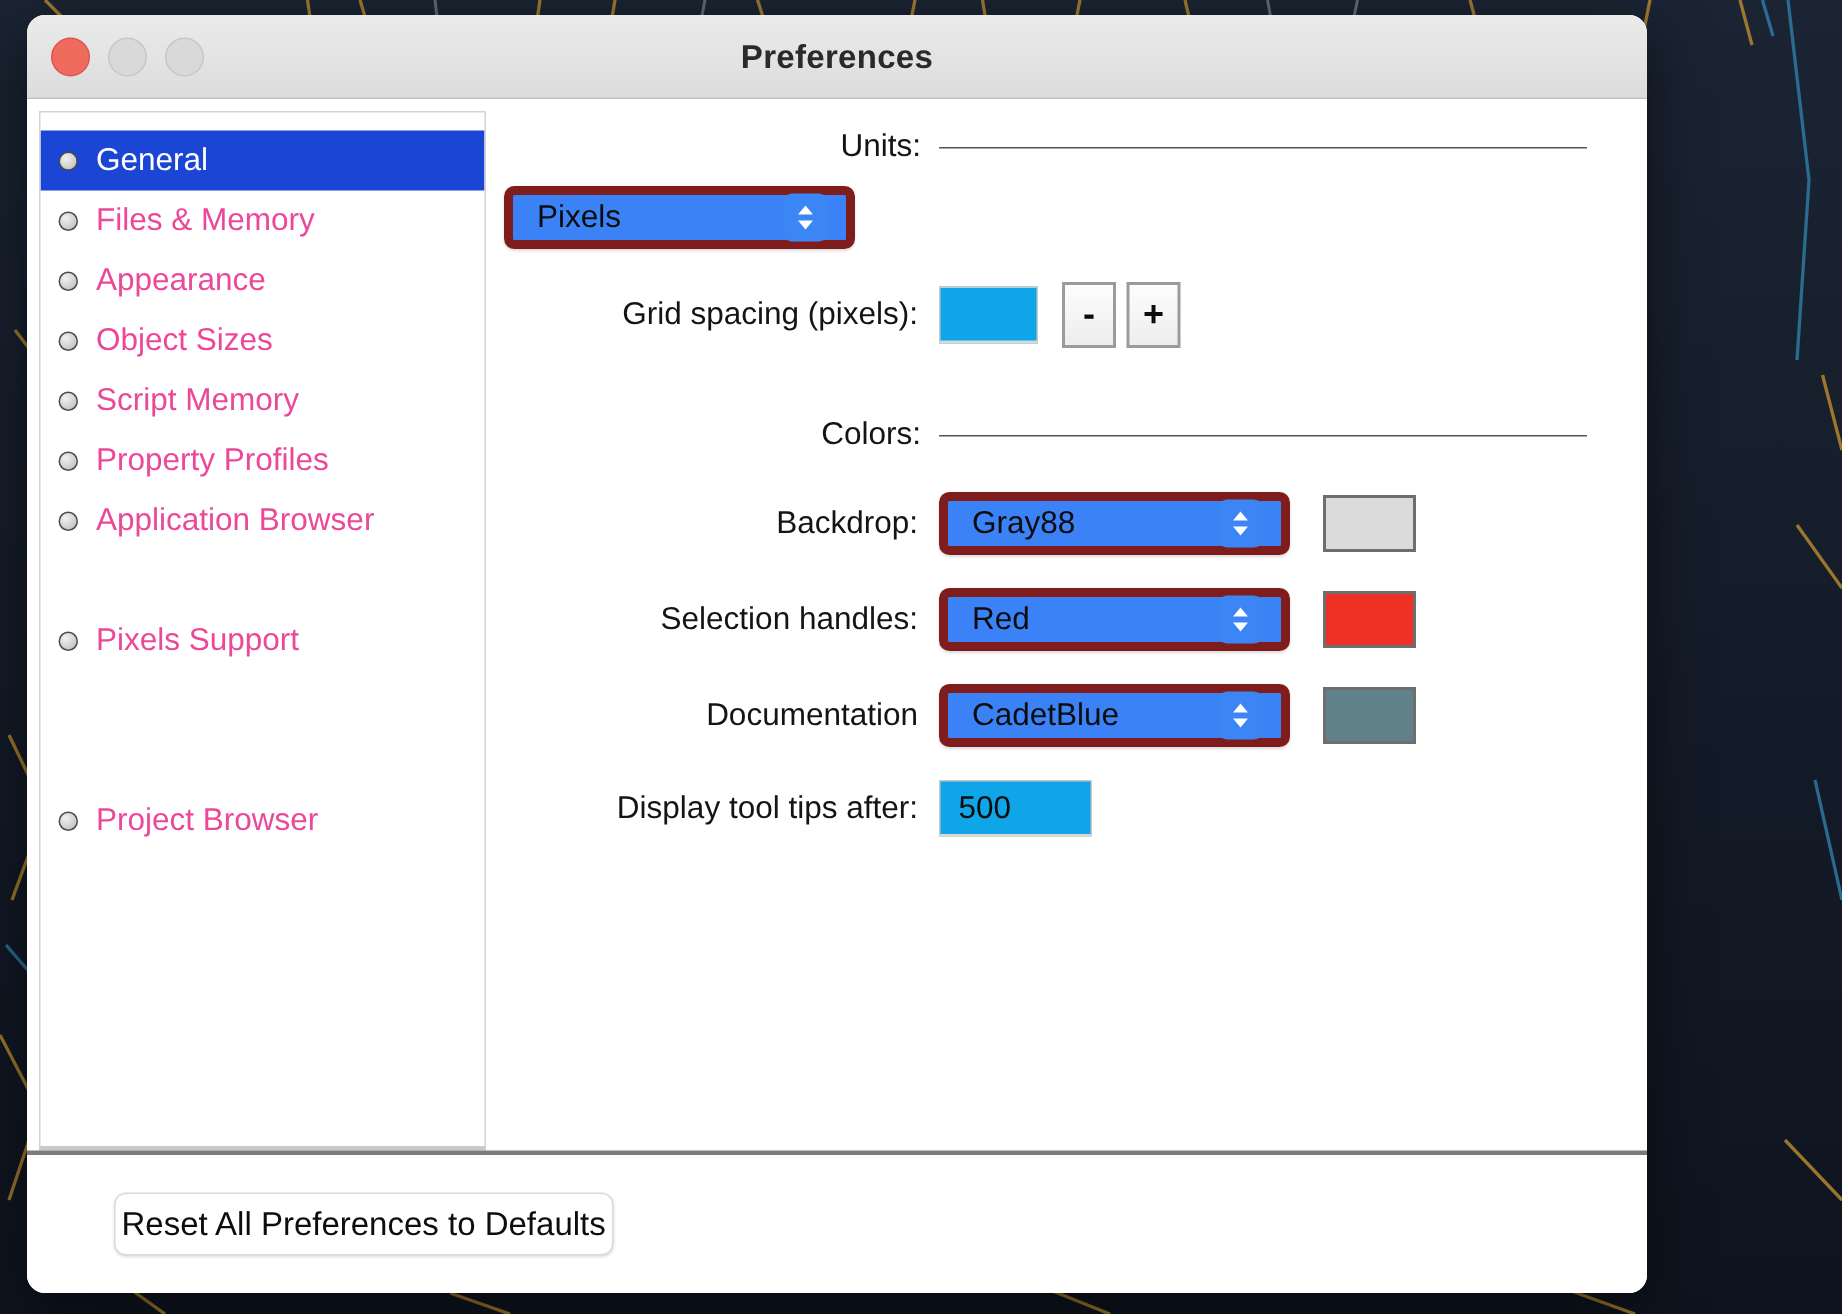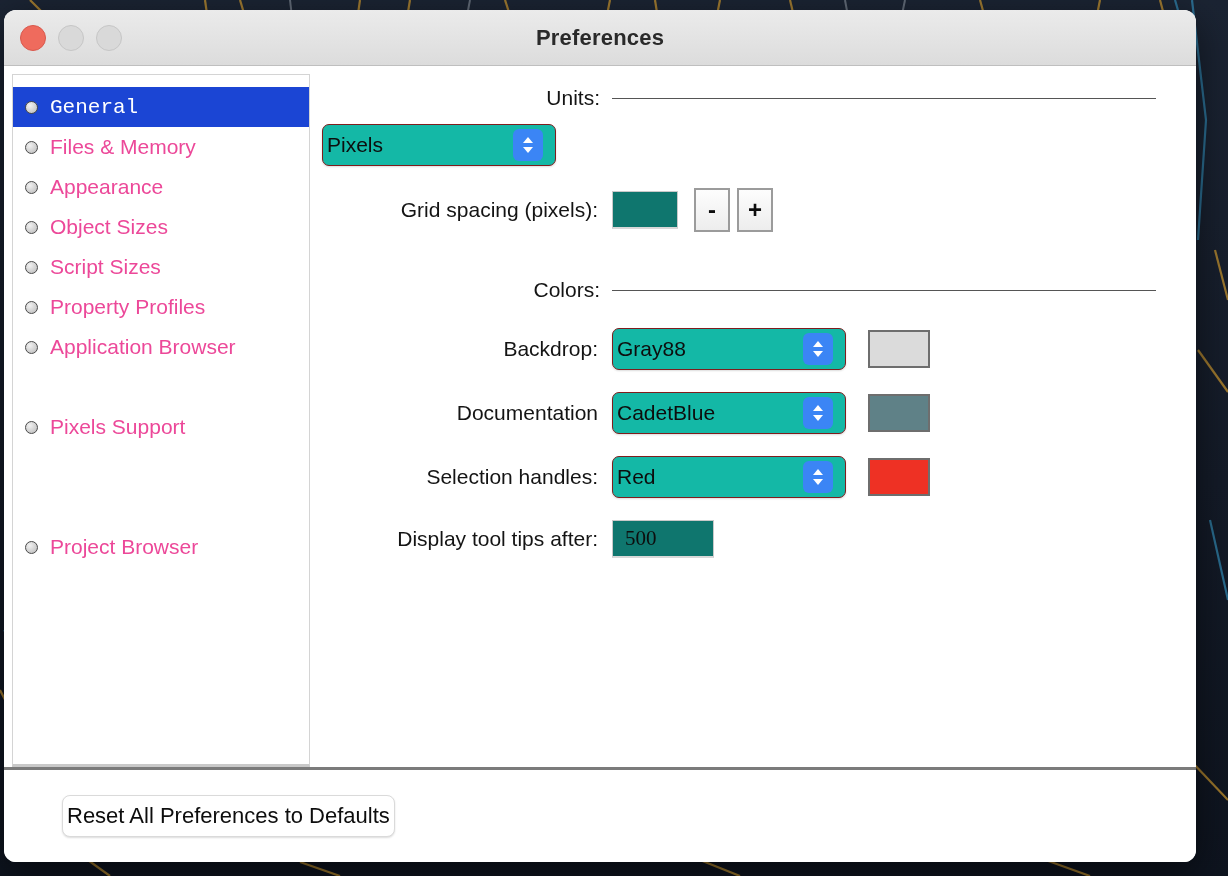--- a/index.html
+++ b/index.html
@@ -22,23 +22,23 @@
     inset: 0;
     background:
       linear-gradient(180deg, #1b2433 0%, #141b28 55%, #0e141f 100%);
     overflow: hidden;
   }
   #desktop svg { position: absolute; inset: 0; width: 100%; height: 100%; }
 
   
   #window {
     position: absolute;
-    left: 4px;
+    left: 18px;
     top: 10px;
-    width: 1192px;
+    width: 1080px;
     height: 852px;
     background: #ffffff;
     border-radius: 12px;
     box-shadow: 0 12px 40px rgba(0,0,0,.55);
     overflow: hidden;
     display: flex;
     flex-direction: column;
   }
 
   
@@ -102,21 +102,21 @@
     overflow: hidden;
   }
   .side-item {
     display: flex;
     align-items: center;
     height: 40px;
     padding-left: 12px;
     gap: 12px;
     cursor: default;
   }
-  .side-item.selected { background: #1b45d4; font-family: Liberation Mono, monospace; }
+  .side-item.selected { background: #1b45d4; }
   .side-item.spacer { height: 40px; }
   .bullet {
     width: 13px; height: 13px;
     border-radius: 50%;
     background: radial-gradient(circle at 36% 32%, #f2f2f2 0%, #cfcfcf 60%, #b6b6b6 100%);
     border: 1.6px solid #4a4a4a;
     flex: 0 0 13px;
   }
   .side-label {
     font-size: 21px;
@@ -150,27 +150,27 @@
     flex: 1 1 auto;
     height: 1px;
     background: #555555;
   }
 
   
   .popup {
     position: relative;
     width: 234px;
     height: 42px;
-    background: #14b8a6;
-    border: 1px solid #7f1d1d;
+    background: #3b82f6;
+    border: 6px solid #7f1d1d;
     border-radius: 7px;
     box-shadow: 0 1px 2px rgba(0,0,0,.14);
     display: flex;
     align-items: center;
-    padding-left: 4px;
+    padding-left: 16px;
   }
   .popup .value {
     font-size: 21px;
     color: #0d0d0d;
     white-space: nowrap;
   }
   .popup .arrows {
     position: absolute;
     right: 12px;
     top: 50%;
@@ -188,29 +188,28 @@
   .swatch {
     width: 62px;
     height: 38px;
     margin-left: 22px;
     border: 2px solid #6e6e6e;
   }
 
   
   .textfield {
     height: 38px;
-    background: #0f766e;
+    background: #0ea5e9;
     border: 1px solid #c9c9c9;
     border-bottom: 2px solid #d8d8d8;
     display: flex;
     align-items: center;
     padding-left: 12px;
     font-size: 21px;
     color: #0d0d0d;
-    font-family: Liberation Serif, serif;
   }
   .textfield.grid { width: 66px; }
   .textfield.tooltip { width: 102px; }
 
   
   .stepper {
     display: flex;
     margin-left: 16px;
     gap: 7px;
   }
@@ -333,21 +332,21 @@
           <span class="side-label">Appearance</span>
         </div>
 
         <div class="side-item">
           <span class="bullet"></span>
           <span class="side-label">Object Sizes</span>
         </div>
 
         <div class="side-item">
           <span class="bullet"></span>
-          <span class="side-label">Script Sizes</span>
+          <span class="side-label">Script Memory</span>
         </div>
 
         <div class="side-item">
           <span class="bullet"></span>
           <span class="side-label">Property Profiles</span>
         </div>
 
         <div class="side-item">
           <span class="bullet"></span>
           <span class="side-label">Application Browser</span>
@@ -412,47 +411,47 @@
             <svg width="16" height="22" viewBox="0 0 16 22">
               <path d="M8 3 L13 9 L3 9 Z" fill="#ffffff"></path>
               <path d="M8 19 L13 13 L3 13 Z" fill="#ffffff"></path>
             </svg>
           </span>
         </div>
         <div class="swatch" style="background:#DBDBDB;"></div>
       </div>
 
       <div class="row" style="margin-bottom:22px;">
+        <div class="label">Selection handles:</div>
+        <div class="popup">
+          <span class="value">Red</span>
+          <span class="arrows">
+            <svg width="16" height="22" viewBox="0 0 16 22">
+              <path d="M8 3 L13 9 L3 9 Z" fill="#ffffff"></path>
+              <path d="M8 19 L13 13 L3 13 Z" fill="#ffffff"></path>
+            </svg>
+          </span>
+        </div>
+        <div class="swatch" style="background:#EE3124;"></div>
+      </div>
+
+      <div class="row" style="margin-bottom:22px;">
         <div class="label">Documentation</div>
         <div class="popup">
           <span class="value">CadetBlue</span>
           <span class="arrows">
             <svg width="16" height="22" viewBox="0 0 16 22">
               <path d="M8 3 L13 9 L3 9 Z" fill="#ffffff"></path>
               <path d="M8 19 L13 13 L3 13 Z" fill="#ffffff"></path>
             </svg>
           </span>
         </div>
         <div class="swatch" style="background:#5F8187;"></div>
       </div>
 
-      <div class="row" style="margin-bottom:22px;">
-        <div class="label">Selection handles:</div>
-        <div class="popup">
-          <span class="value">Red</span>
-          <span class="arrows">
-            <svg width="16" height="22" viewBox="0 0 16 22">
-              <path d="M8 3 L13 9 L3 9 Z" fill="#ffffff"></path>
-              <path d="M8 19 L13 13 L3 13 Z" fill="#ffffff"></path>
-            </svg>
-          </span>
-        </div>
-        <div class="swatch" style="background:#EE3124;"></div>
-      </div>
-
       <div class="row">
         <div class="label">Display tool tips after:</div>
         <div class="textfield tooltip">500</div>
       </div>
 
     </div>
   </div>
 
   <div id="footer-sep"></div>
 

